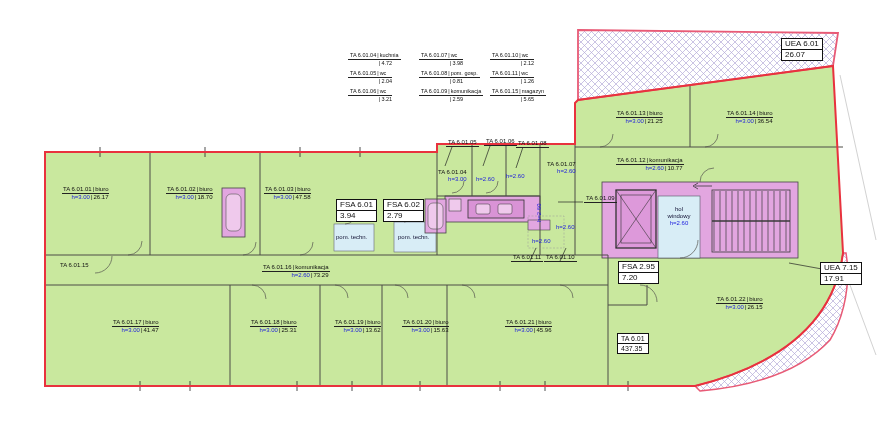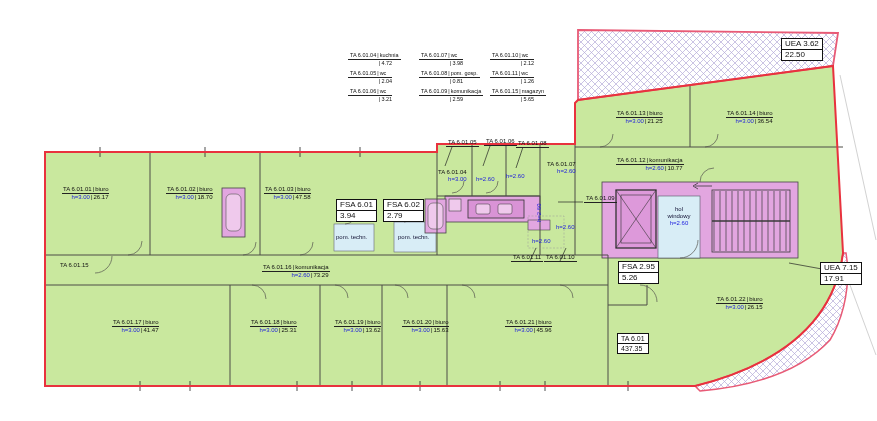--- a/index.html
+++ b/index.html
@@ -297,37 +297,37 @@
   <div class="blue-room-label" style="left:658px;top:206px;width:42px">
     <div>hol</div>
       <div>windowy</div>
       <div class="h">h=2.60</div>
   </div>
 
   <div class="blue-room-label" style="left:336px;top:234px">pom. techn.</div>
   <div class="blue-room-label" style="left:398px;top:234px">pom. techn.</div>
 
   <div class="cadbox" style="left:781px;top:38px">
-      <div class="cell t">UEA 3.62</div>
-      <div class="cell">22.50</div>
+      <div class="cell t">UEA 6.01</div>
+      <div class="cell">26.07</div>
     </div>
   <div class="cadbox" style="left:820px;top:262px">
       <div class="cell t">UEA 7.15</div>
       <div class="cell">17.91</div>
     </div>
   <div class="cadbox" style="left:336px;top:199px">
       <div class="cell t">FSA 6.01</div>
       <div class="cell">3.94</div>
     </div>
   <div class="cadbox" style="left:383px;top:199px">
       <div class="cell t">FSA 6.02</div>
       <div class="cell">2.79</div>
     </div>
   <div class="cadbox" style="left:618px;top:261px">
       <div class="cell t">FSA 2.95</div>
-      <div class="cell">5.26</div>
+      <div class="cell">7.20</div>
     </div>
   <div class="cadbox small" style="left:617px;top:333px">
       <div class="cell t">TA 6.01</div>
       <div class="cell">437.35</div>
     </div>
 
 </div>
 
 </body></html>

